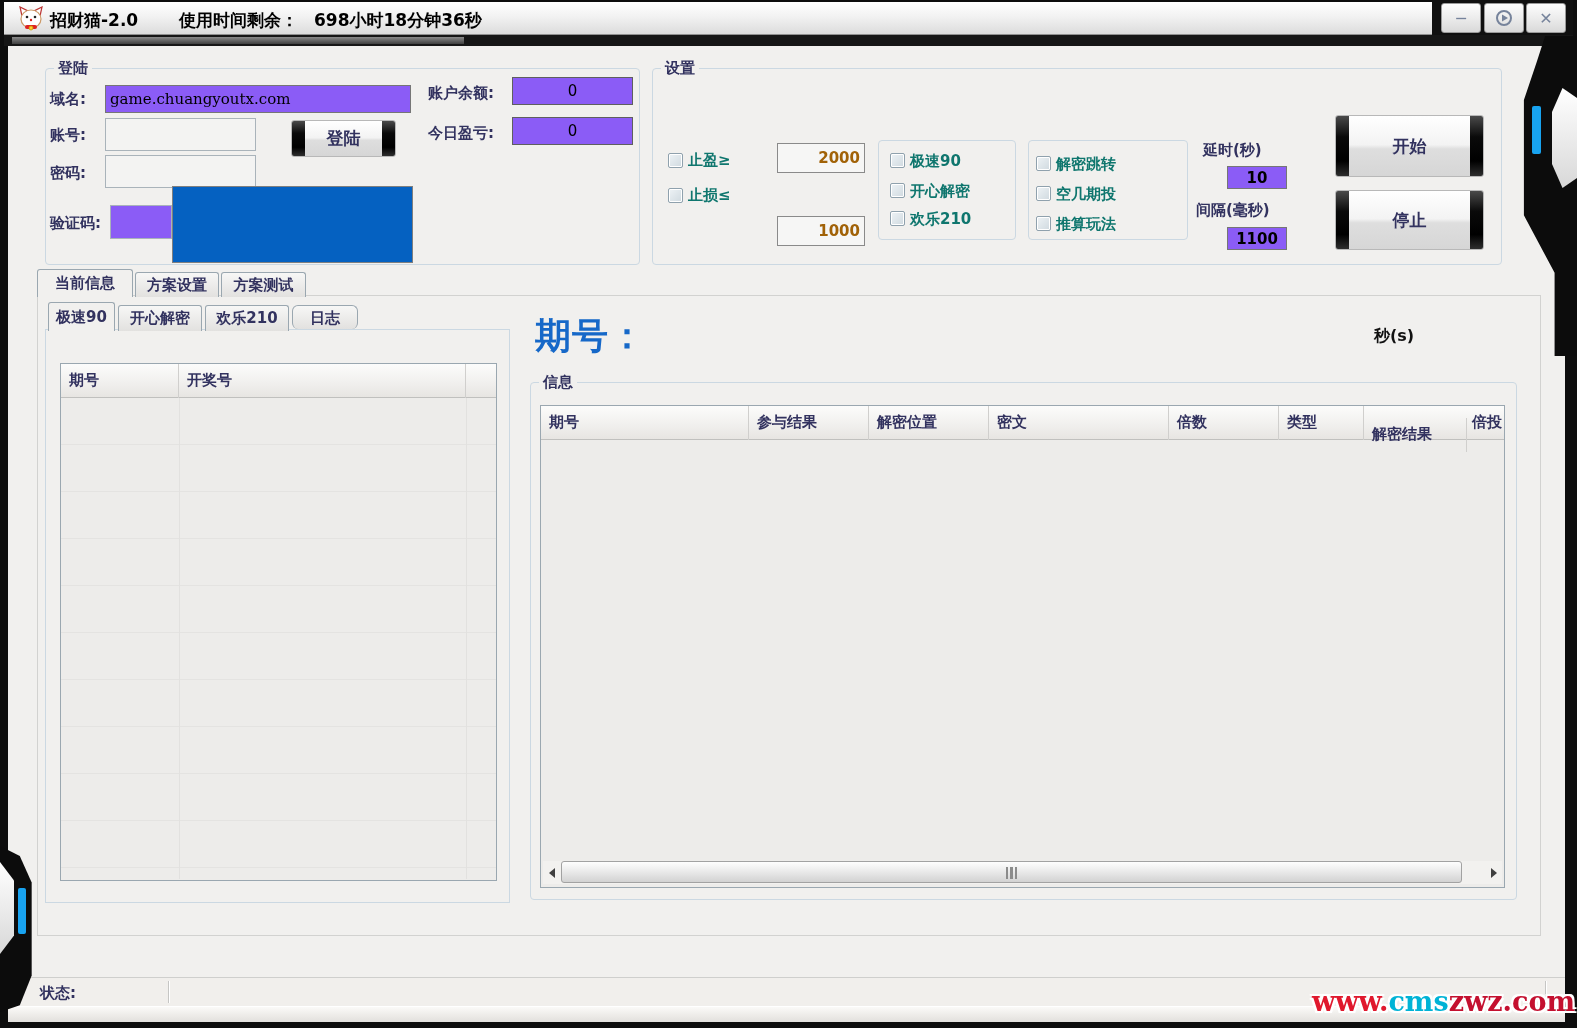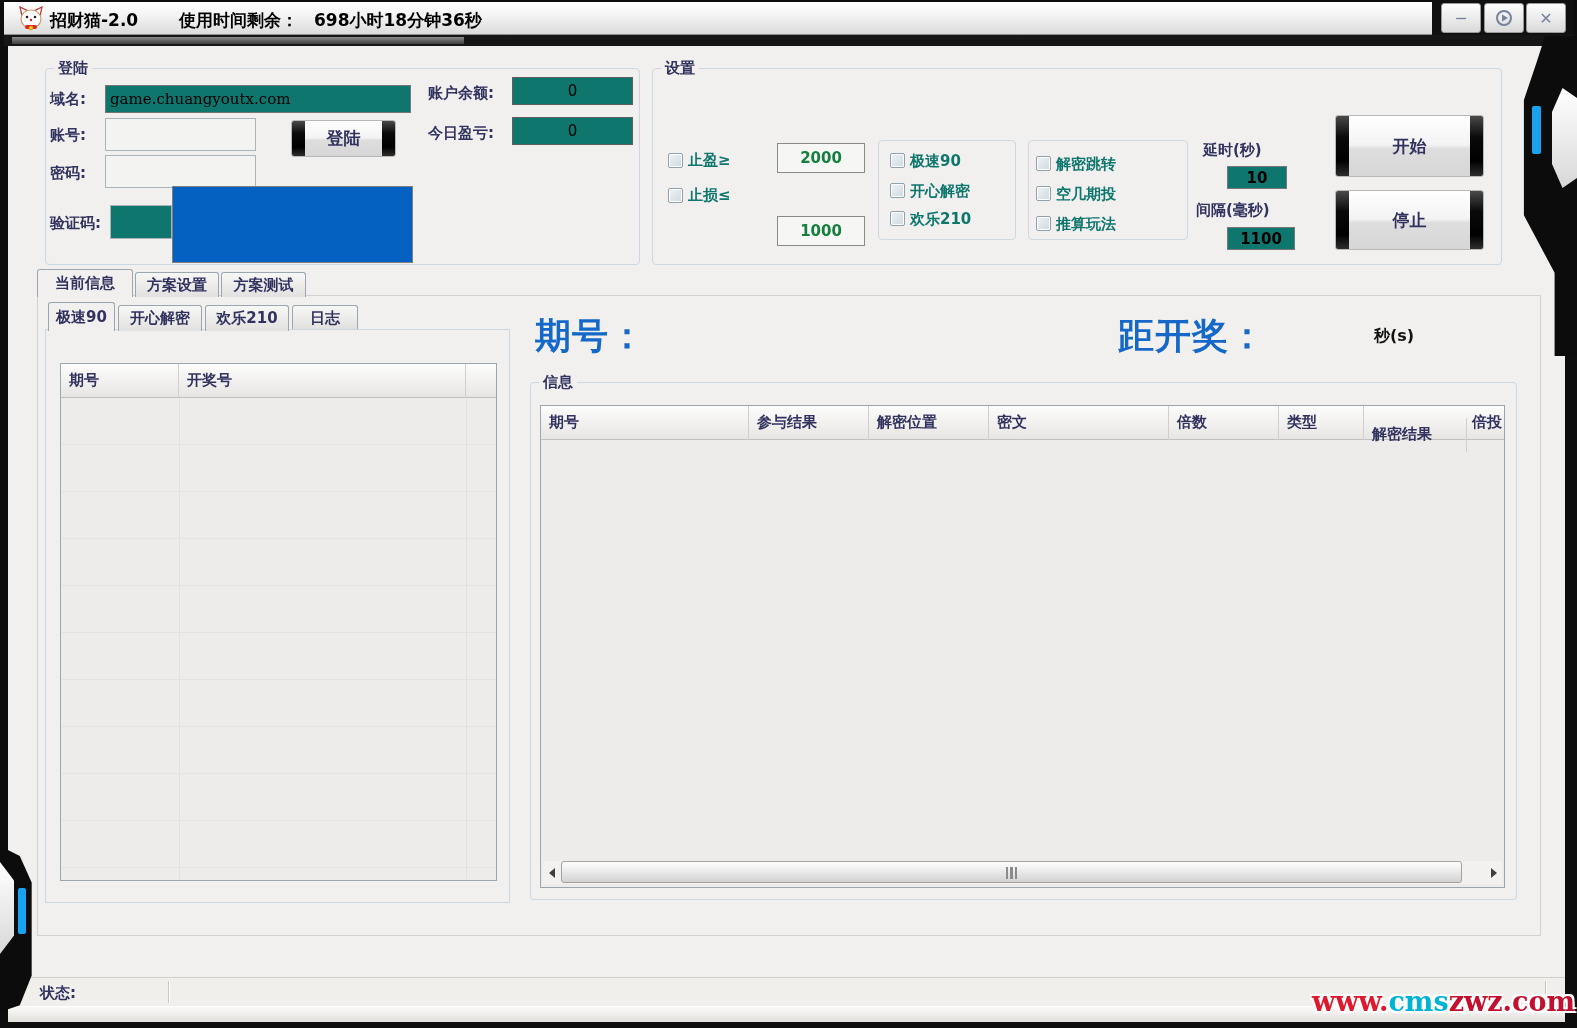--- a/index.html
+++ b/index.html
@@ -32,23 +32,23 @@
 
   
   .groupbox { position:absolute; border:1px solid #cbd8e2; border-radius:4px; }
   .group-label { position:absolute; top:-10px; left:8px; background:#f1f0ee; padding:0 4px;
     font-size:15px; font-weight:bold; color:#32325f; }
 
   .lbl { position:absolute; font-size:15px; font-weight:bold; color:#32325f; white-space:nowrap; }
 
   input.fld { position:absolute; border:1px solid #a9b3ba; background:#f3f3f2; font-size:15px;
     font-family:"DejaVu Sans",sans-serif; color:#000; padding:0 4px; outline:none; }
-  input.white { background:#0f766e; }
+  input.white { background:#8b5cf6; }
   input.center { text-align:center; }
-  input.red { color:#15803d; font-weight:bold; background:#f6f6f5; }
+  input.red { color:#a16207; font-weight:bold; background:#f6f6f5;text-align:right; }
   input.dark-border { border:1px solid #5f5f5f; }
 
   
   .skin-btn { position:absolute; border:1px solid #b8b8b8; border-radius:3px;
     background:linear-gradient(180deg,#ffffff 0%,#f3f3f3 48%,#dedede 55%,#d6d6d6 100%);
     display:flex; align-items:center; justify-content:center; cursor:pointer; overflow:hidden; }
   .skin-btn::before,.skin-btn::after { content:""; position:absolute; top:0; bottom:0; width:13px;
     background:linear-gradient(180deg,#4a4a4a 0%,#0a0a0a 35%,#000 75%,#2e2e2e 100%); }
   .skin-btn::before { left:0; } .skin-btn::after { right:0; }
   .skin-btn b { font-size:17px; font-weight:bold; color:#32325f; }
@@ -211,54 +211,53 @@
   <span class="cb" style="left:1036px;top:156px;"></span>
   <span class="cb-lbl" style="left:1056px;top:155px;">解密跳转</span>
   <span class="cb" style="left:1036px;top:186px;"></span>
   <span class="cb-lbl" style="left:1056px;top:185px;">空几期投</span>
   <span class="cb" style="left:1036px;top:216px;"></span>
   <span class="cb-lbl" style="left:1056px;top:215px;">推算玩法</span>
 
   <span class="lbl" style="left:1203px;top:141px;">延时(秒)</span>
   <input class="fld white center" style="left: 1227px; top: 166px; width: 60px; height: 23px; border-color: rgb(118, 118, 118); font-weight: bold;" value="10">
   <span class="lbl" style="left:1196px;top:201px;">间隔(毫秒)</span>
-  <input class="fld white center" style="left: 1227px; top: 227px; width: 68px; height: 23px; border-color: rgb(118, 118, 118); font-weight: bold;" value="1100">
+  <input class="fld white center" style="left: 1227px; top: 227px; width: 60px; height: 23px; border-color: rgb(118, 118, 118); font-weight: bold;" value="1100">
 
   <div class="skin-btn" style="left:1335px;top:115px;width:149px;height:62px;">
     <b>开始</b>
   </div>
   <div class="skin-btn" style="left:1335px;top:190px;width:149px;height:60px;">
     <b>停止</b>
   </div>
 
   <div id="main-tabpanel"></div>
   <div class="tab active" style="left:37px;top:269px;width:96px;height:28px;line-height:27px;">当前信息</div>
   <div class="tab" style="left:135px;top:272px;width:84px;height:25px;line-height:24px;">方案设置</div>
   <div class="tab" style="left:221px;top:272px;width:85px;height:25px;line-height:24px;">方案测试</div>
 
   <div id="sub-tabpanel"></div>
   <div class="tab active" style="left:48px;top:302px;width:67px;height:29px;line-height:28px;">极速90</div>
   <div class="tab" style="left:118px;top:305px;width:84px;height:26px;line-height:25px;">开心解密</div>
   <div class="tab" style="left:205px;top:305px;width:84px;height:26px;line-height:25px;">欢乐210</div>
-  <div class="tab" style="left:292px;top:305px;width:66px;height:24px;line-height:25px;">日志</div>
+  <div class="tab" style="left:292px;top:305px;width:66px;height:24px;line-height:25px;border-radius:6px;">日志</div>
 
   <div class="dtable" style="left:60px;top:363px;width:437px;height:518px;">
     <div class="thead">
       <div class="th" style="width:118px;">期号</div>
       <div class="th" style="width:287px;">开奖号</div>
       <div class="th" style="flex:1;border-right:none;"></div>
     </div>
     <div id="left-table-body">
       <div class="vline" style="left:118px;top:0;"></div>
       <div class="vline" style="left:405px;top:0;"></div>
     </div>
   </div>
 
   <span class="headline" style="left:535px;top:312px;">期号：</span>
-  <span class="headline" style="left:1118px;top:312px;">距开奖：</span>
   <span id="seconds-unit" style="left:1374px;top:326px;">秒(s)</span>
 
   <div class="groupbox" style="left:530px;top:382px;width:987px;height:518px;">
     <span class="group-label">信息</span>
   </div>
   <div class="dtable" style="left:540px;top:405px;width:965px;height:483px;">
     <div class="thead">
       <div class="th" style="width:208px;">期号</div>
       <div class="th" style="width:120px;">参与结果</div>
       <div class="th" style="width:120px;">解密位置</div>

